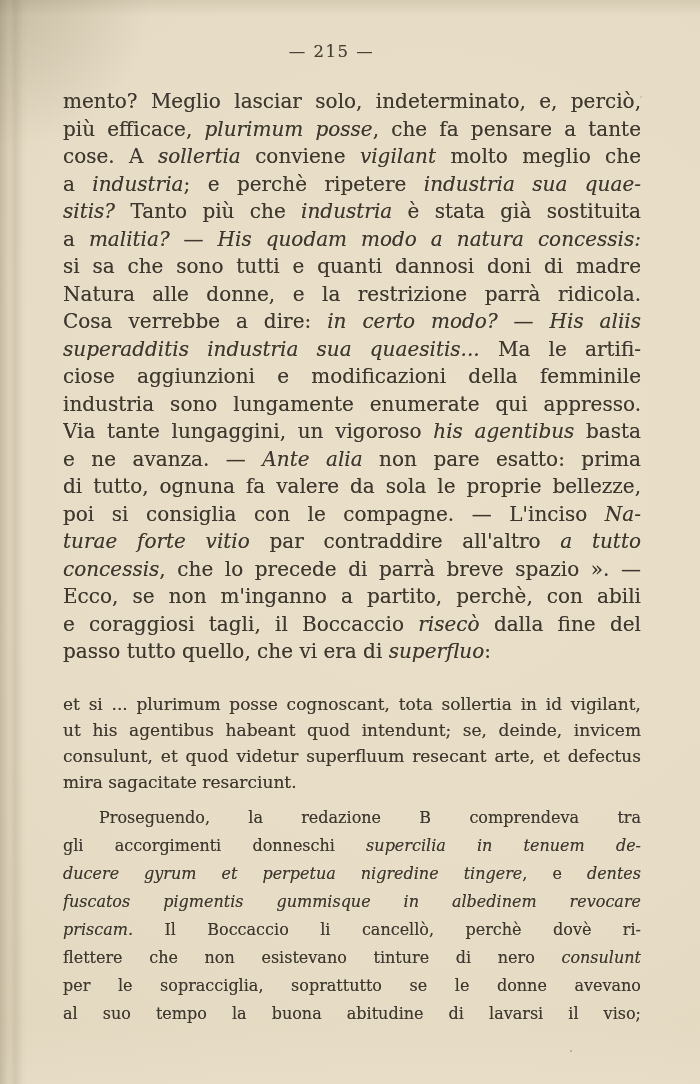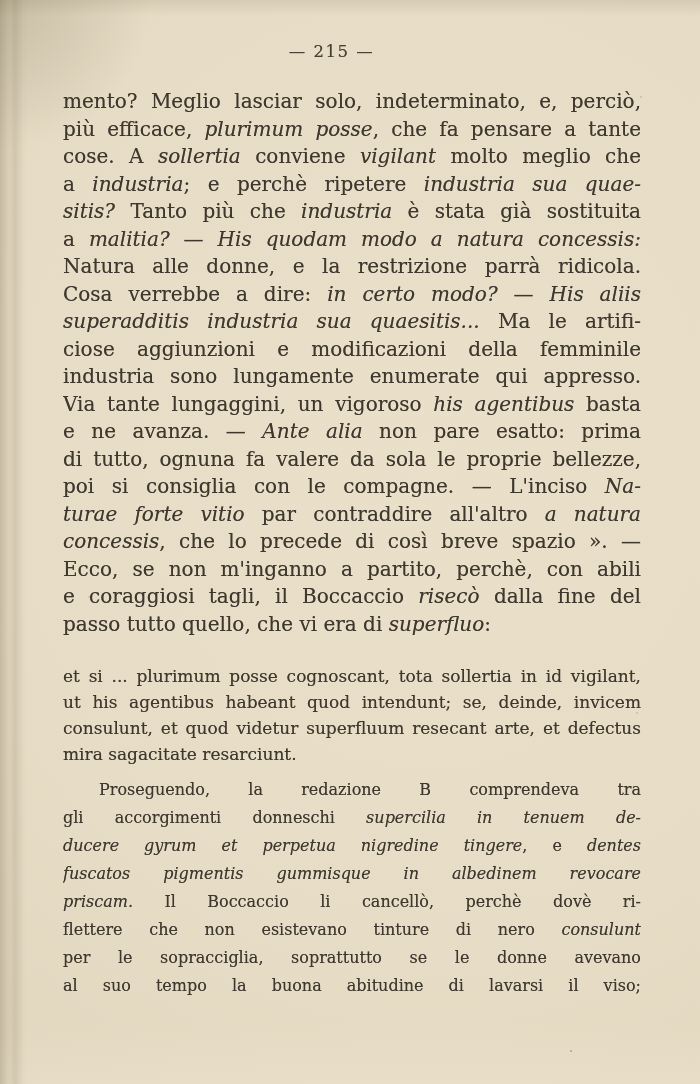--- a/index.html
+++ b/index.html
@@ -55,31 +55,32 @@
   <div class="specks"></div>
   <div class="page-number">— 215 —</div>
   <div class="text-column">
       <div class="block body">
         <div class="line"><span>mento? Meglio lasciar solo, indeterminato, e, perciò,</span></div>
         <div class="line"><span>più efficace, </span><em>plurimum posse</em><span>, che fa pensare a tante</span></div>
         <div class="line"><span>cose. A </span><em>sollertia</em><span> conviene </span><em>vigilant</em><span> molto meglio che</span></div>
         <div class="line"><span>a </span><em>industria</em><span>; e perchè ripetere </span><em>industria sua quae-</em></div>
         <div class="line"><em>sitis?</em><span> Tanto più che </span><em>industria</em><span> è stata già sostituita</span></div>
         <div class="line"><span>a </span><em>malitia?</em><span> — </span><em>His quodam modo a natura concessis:</em></div>
+        <div class="line"><span>si sa che sono tutti e quanti dannosi doni di madre</span></div>
         <div class="line"><span>Natura alle donne, e la restrizione parrà ridicola.</span></div>
         <div class="line"><span>Cosa verrebbe a dire: </span><em>in certo modo?</em><span> — </span><em>His aliis</em></div>
         <div class="line"><em>superadditis industria sua quaesitis...</em><span> Ma le artifi-</span></div>
         <div class="line"><span>ciose aggiunzioni e modificazioni della femminile</span></div>
         <div class="line"><span>industria sono lungamente enumerate qui appresso.</span></div>
         <div class="line"><span>Via tante lungaggini, un vigoroso </span><em>his agentibus</em><span> basta</span></div>
         <div class="line"><span>e ne avanza. — </span><em>Ante alia</em><span> non pare esatto: prima</span></div>
         <div class="line"><span>di tutto, ognuna fa valere da sola le proprie bellezze,</span></div>
         <div class="line"><span>poi si consiglia con le compagne. — L'inciso </span><em>Na-</em></div>
-        <div class="line"><em>turae forte vitio</em><span> par contraddire all'altro </span><em>a natura</em></div>
-        <div class="line"><em>concessis</em><span>, che lo precede di così breve spazio ». —</span></div>
+        <div class="line"><em>turae forte vitio</em><span> par contraddire all'altro </span><em>a tutto</em></div>
+        <div class="line"><em>concessis</em><span>, che lo precede di parrà breve spazio ». —</span></div>
         <div class="line"><span>Ecco, se non m'inganno a partito, perchè, con abili</span></div>
         <div class="line"><span>e coraggiosi tagli, il Boccaccio </span><em>risecò</em><span> dalla fine del</span></div>
         <div class="line nj"><span>passo tutto quello, che vi era di </span><em>superfluo</em><span>:</span></div>
       </div>
       <div class="block quote">
         <div class="line"><span>et si ... plurimum posse cognoscant, tota sollertia in id vigilant,</span></div>
         <div class="line"><span>ut his agentibus habeant quod intendunt; se, deinde, invicem</span></div>
         <div class="line"><span>consulunt, et quod videtur superfluum resecant arte, et defectus</span></div>
         <div class="line nj"><span>mira sagacitate resarciunt.</span></div>
       </div>

